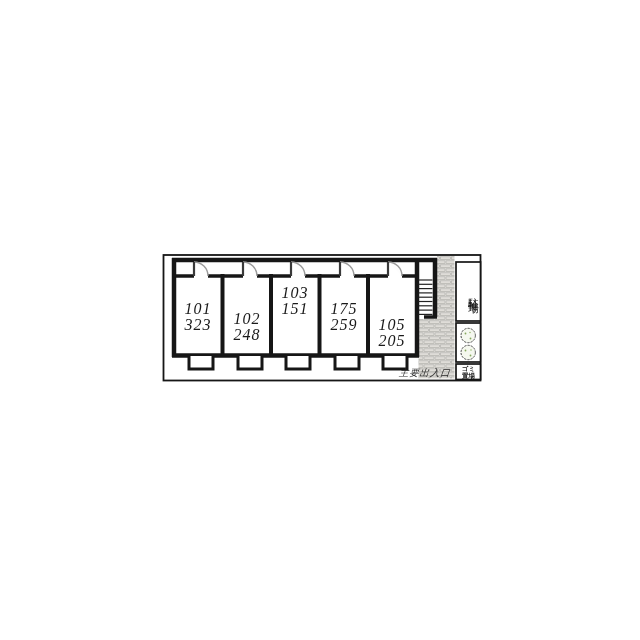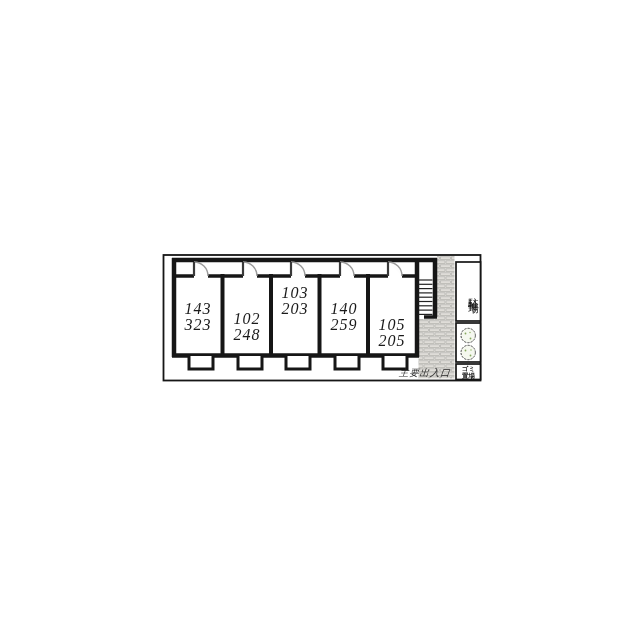--- a/index.html
+++ b/index.html
@@ -121,33 +121,33 @@
       <g>
         <circle cx="468.2" cy="352.5" r="7.2" fill="#f5f8ef" stroke="#4a4a4a" stroke-width="1" stroke-dasharray="2.2 1.1"></circle>
         <circle cx="465.5" cy="350.5" r="0.9" fill="#86a85f"></circle>
         <circle cx="470.5" cy="355.5" r="0.9" fill="#86a85f"></circle>
         <circle cx="471" cy="350" r="0.8" fill="#9cba74"></circle>
       </g>
     </g>
   </svg>
 
   <div class="txt unit-label" style="left:174px;top:301px">
-    <div>143</div>
+    <div>101</div>
     <div>323</div>
   </div>
   <div class="txt unit-label" style="left:223px;top:311px">
     <div>102</div>
     <div>248</div>
   </div>
   <div class="txt unit-label" style="left:271px;top:285px">
     <div>103</div>
-    <div>203</div>
+    <div>151</div>
   </div>
   <div class="txt unit-label" style="left:320px;top:301px">
-    <div>140</div>
+    <div>175</div>
     <div>259</div>
   </div>
   <div class="txt unit-label" style="left:368px;top:317px">
     <div>105</div>
     <div>205</div>
   </div>
 
   <div class="txt bike-label">駐輪場</div>
 
   <div class="txt garbage-label">

